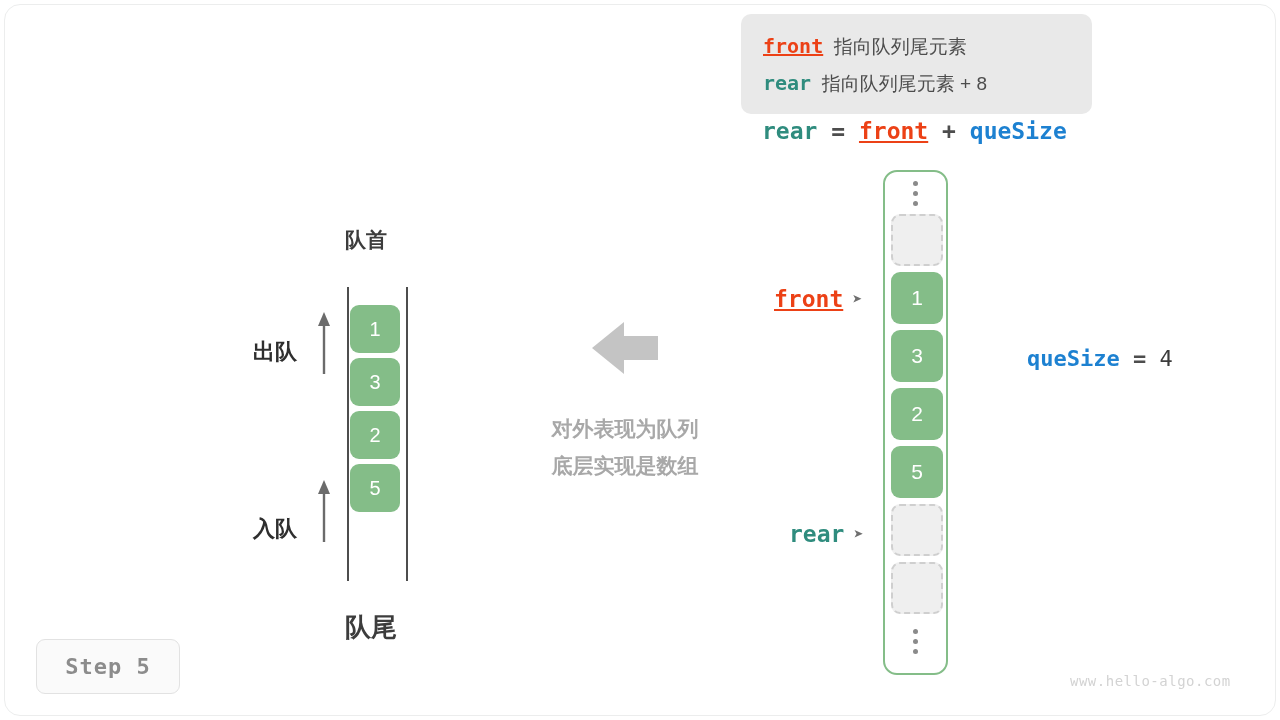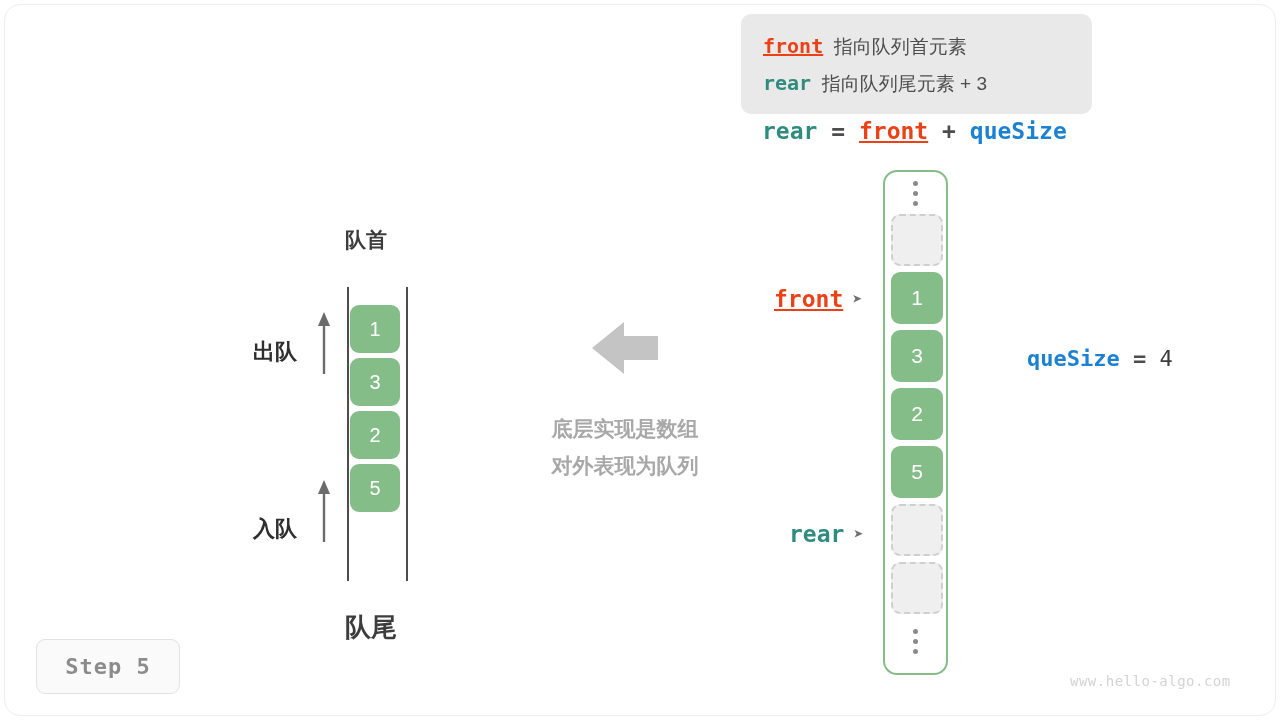--- a/index.html
+++ b/index.html
@@ -251,24 +251,24 @@
   }
 </style>
 </head>
 <body>
 
 <div id="canvas">
   <div id="frame" class="abs"></div>
 
   <div id="info-box" class="abs">
     <div class="line">
-      <span class="mono kw kw-front">front</span><span class="desc-cn">&nbsp; </span><span class="desc-cn cn">指向队列首元素</span>
+      <span class="mono kw kw-front">front</span><span class="desc-cn">&nbsp; </span><span class="desc-cn cn">指向队列尾元素</span>
     </div>
     <div class="line">
-      <span class="mono kw kw-rear">rear</span><span class="desc-cn">&nbsp; </span><span class="desc-cn cn">指向队列尾元素 + 3</span>
+      <span class="mono kw kw-rear">rear</span><span class="desc-cn">&nbsp; </span><span class="desc-cn cn">指向队列尾元素 + 8</span>
     </div>
   </div>
 
   <div id="formula" class="abs mono">
     <span class="kw-rear">rear</span>
     <span class="op">=</span>
     <span class="kw-front">front</span>
     <span class="op">+</span>
     <span class="kw-size">queSize</span>
   </div>
@@ -332,20 +332,20 @@
   <div class="op-label cn" style="left:253px; top:514px;">入队</div>
   <svg class="up-arrow abs" style="left:317px; top:480px;" width="14" height="62" viewBox="0 0 14 62">
     <line x1="7" y1="62" x2="7" y2="12" stroke="#6b6b6b" stroke-width="2.4"></line>
     <polygon points="7,0 13,14 1,14" fill="#6b6b6b"></polygon>
   </svg>
 
   <svg id="mid-arrow" class="abs" width="66" height="56" viewBox="0 0 66 56">
     <polygon points="0,28 32,2 32,16 66,16 66,40 32,40 32,54" fill="#c4c4c4"></polygon>
   </svg>
   <div id="mid-note" class="abs cn">
+    <div>对外表现为队列</div>
     <div>底层实现是数组</div>
-    <div>对外表现为队列</div>
   </div>
 
   <div id="step-badge" class="abs">Step 5</div>
 
   <div id="watermark" class="abs">www.hello-algo.com</div>
 </div>
 
 </body></html>

